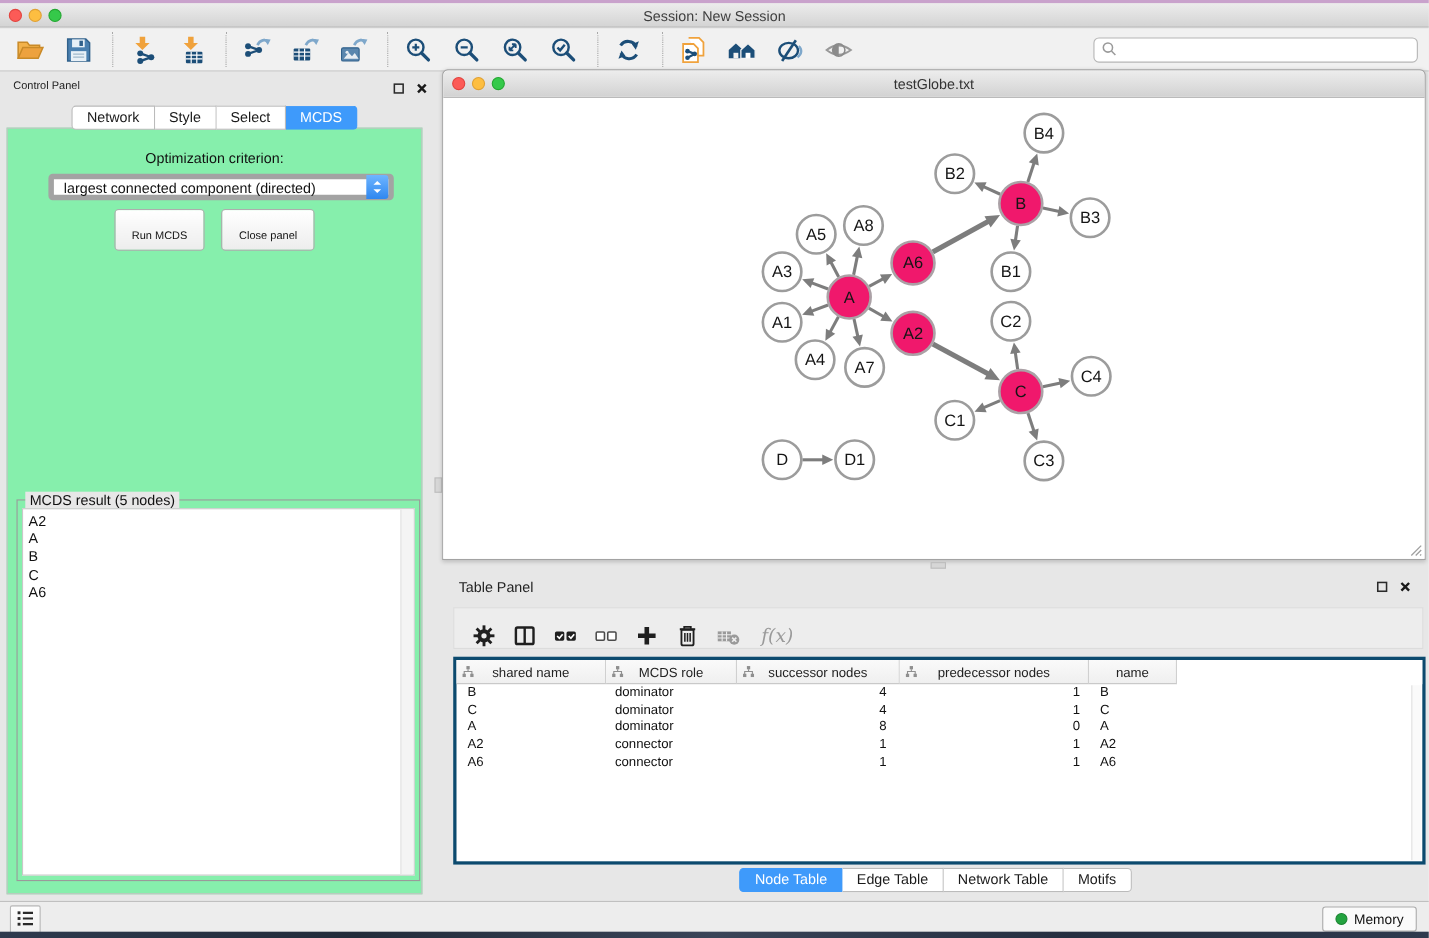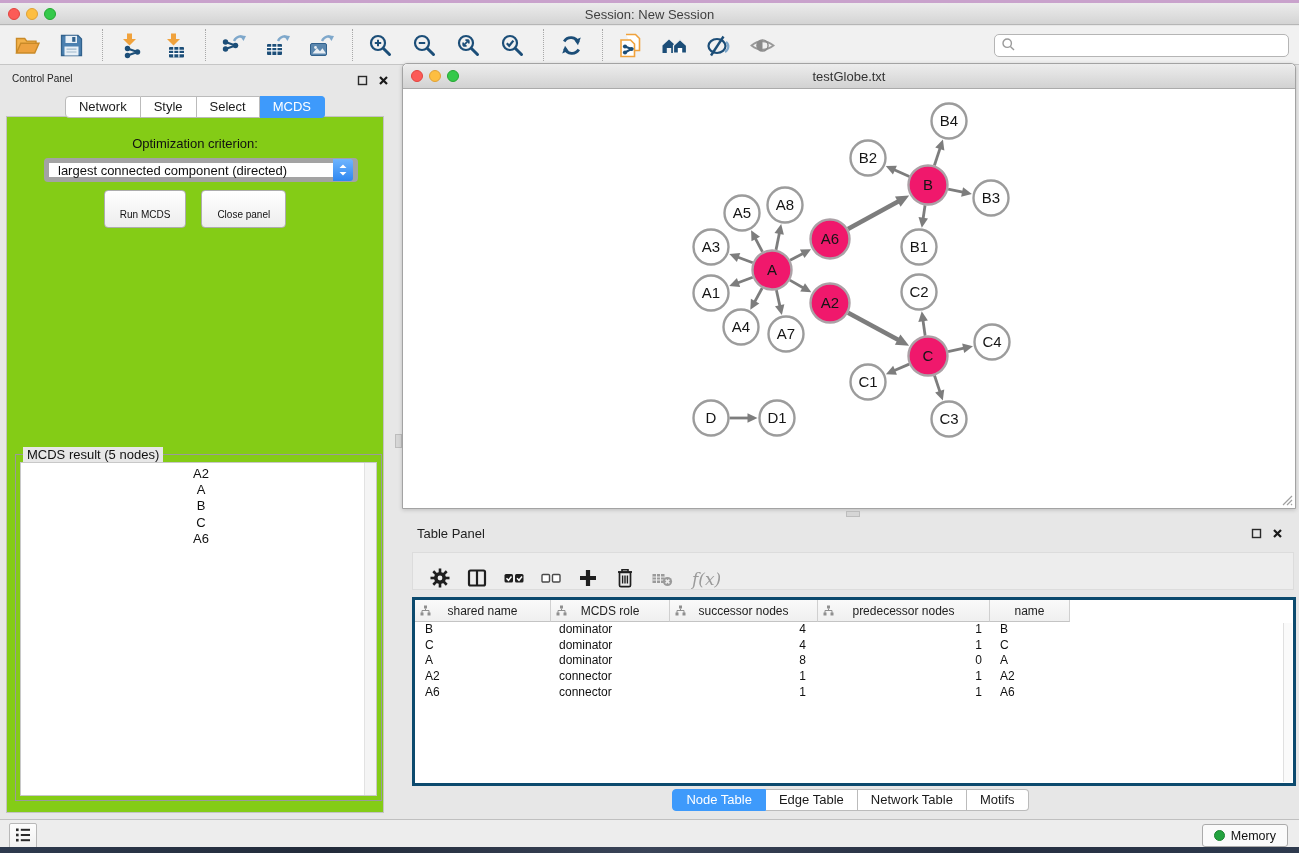--- a/index.html
+++ b/index.html
@@ -39,31 +39,31 @@
   .panel-btns { position:absolute; top:9px; display:flex; gap:8px; }
   .control-panel .panel-btns { left:356px; }
   .pb { width:13px; height:13px; display:flex; align-items:center; justify-content:center; cursor:default; }
   .cp-tabs { position:absolute; left:0; right:0; top:31px; display:flex; justify-content:center; z-index:3; }
   .tabbtn { background:#fff; border:1px solid #bbb; border-left:none; padding:2px 13px 3px;
     font-size:13px; color:#1a1a1a; cursor:default; }
   .tabbtn:first-child { border-left:1px solid #bbb; border-radius:4px 0 0 4px; }
   .tabbtn:last-child { border-radius:0 4px 4px 0; }
   .tabbtn.active { background:#3e9afb; color:#fff; border-color:#3e9afb; }
   .cp-content { position:absolute; left:6px; top:51px; width:378px; height:697px;
-    border:1px solid #c3c3c3; background:#84cc16; }
+    border:1px solid #c3c3c3; background:#86efac; }
   .opt-label { position:absolute; left:0; right:0; top:19px; text-align:center; font-size:13px; color:#111; }
   .dropdown { position:absolute; left:37px; top:41px; width:314px; height:24px; background:#fff;
     border:5px solid #a3a3a3; border-radius:4px; display:flex; align-items:center; cursor:default; }
   .dropdown .dval { padding-left:9px; font-size:13px; color:#111; flex:1; }
   .dd-stepper { width:20px; height:22px; margin:0; border-radius:0 3px 3px 0;
     background:linear-gradient(#6fb5ff,#2e87f0); display:flex; align-items:center; justify-content:center; }
   .cp-buttons { position:absolute; left:0; right:0; top:73px; display:flex; justify-content:center; gap:15px; }
   .uibtn { height:23px; padding:18px 15px; font-size:10px; color:#111; background:linear-gradient(#ffffff,#ededed);
     border:1px solid #adadad; border-radius:4px; cursor:default; font-family:"Liberation Sans",sans-serif; }
-  .groupbox { position:absolute; left:8px; top:337px; width:367px; height:347px; border:1px solid #9a9a9a;text-align:center; }
+  .groupbox { position:absolute; left:8px; top:337px; width:367px; height:347px; border:1px solid #9a9a9a; }
   .groupbox .gb-label { position:absolute; top:-8px; left:7px; background:#e7e7e7; padding:0 4px; font-size:13px; color:#111; }
   .mcds-list { position:absolute; left:4px; top:7px; right:4px; bottom:4px; background:#fff;
     border:1px solid #c8c8c8; overflow:hidden; }
   .mcds-scroll { position:absolute; right:0; top:0; bottom:0; width:12px; background:#f4f4f4; border-left:1px solid #e2e2e2; }
   .mcds-item { padding:0 0 0 5px; line-height:16.2px; font-size:13px; color:#111; }
   .mcds-item:first-child { padding-top:3px; }
 
   
   .grip-v { position:absolute; left:395px; top:434px; width:7px; height:14px; background:#d6d6d6; border:1px solid #bdbdbd; }
   .grip-h { position:absolute; left:846px; top:511px; width:14px; height:6px; background:#d6d6d6; border:1px solid #bdbdbd; }

